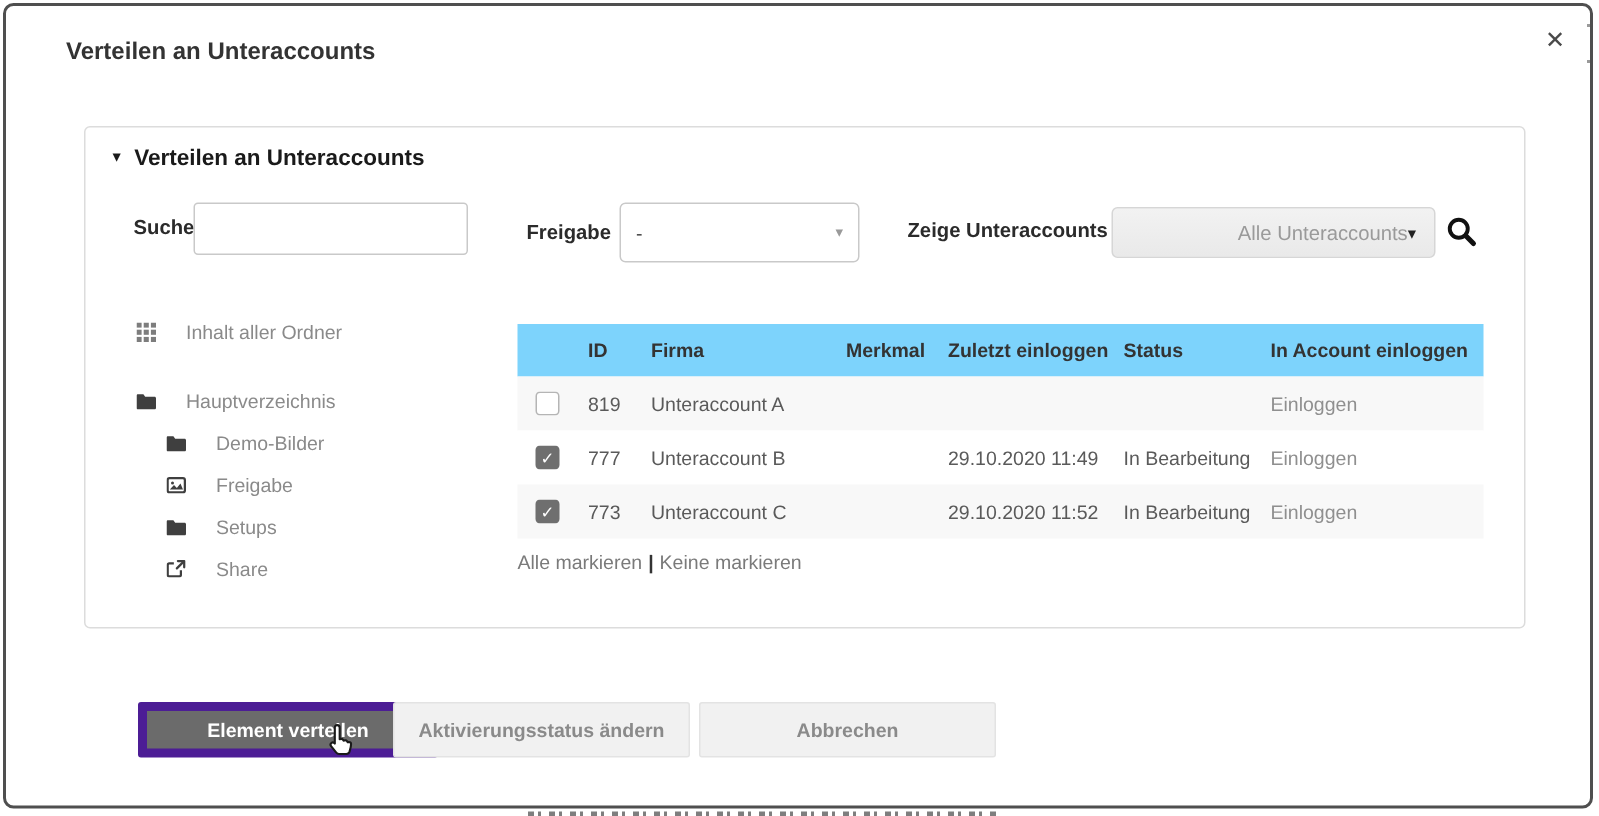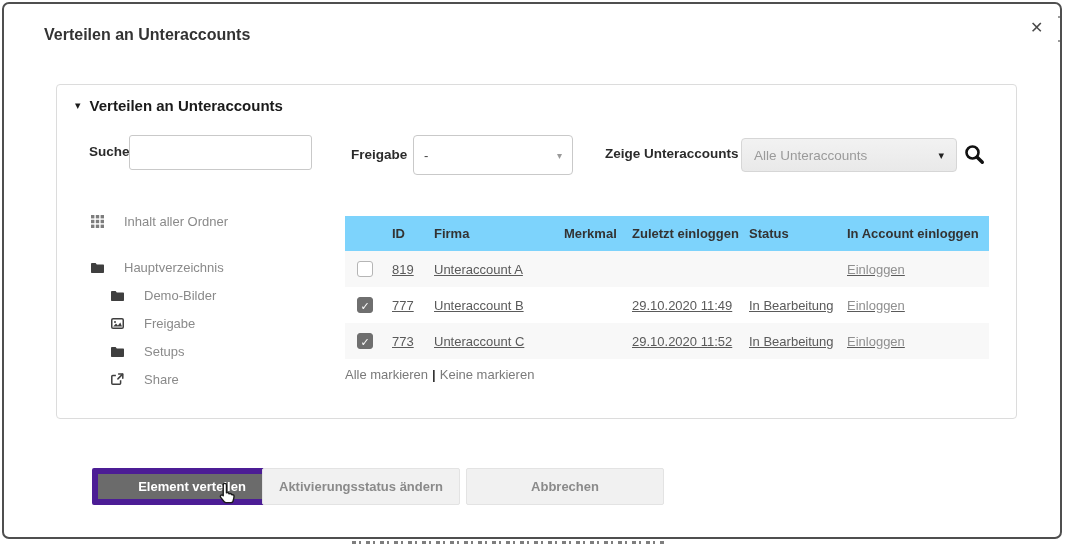--- a/index.html
+++ b/index.html
@@ -29,41 +29,41 @@
   .f-suche-lbl{position:absolute;left:32px;top:59px;}
   .f-suche-input{position:absolute;left:72px;top:50px;width:183px;height:35px;border:1px solid #c9c9c9;border-radius:3px;
     font:13px "Liberation Sans",sans-serif;padding:0 8px;color:#444;outline:none;}
   .f-merk-lbl{position:absolute;left:294px;top:62px;}
   .f-merk-select{position:absolute;left:356px;top:50px;width:160px;height:40px;border:1px solid #c9c9c9;border-radius:4px;
     background:#fff;display:flex;align-items:center;padding:0 10px;cursor:pointer;}
   .f-merk-select .val{font-size:13px;color:#444;flex:1;}
   .f-merk-select .chev{font-size:10px;color:#9a9a9a;}
   .f-zeige-lbl{position:absolute;left:548px;top:61px;}
   .f-zeige-select{position:absolute;left:684px;top:53px;width:216px;height:34px;border:1px solid #d6d6d6;border-radius:4px;
-    background:linear-gradient(#f2f2f2,#e9e9e9);display:flex;align-items:center;padding:0 12px;cursor:pointer;}
+    background:linear-gradient(#f2f2f2,#e9e9e9);display:flex;align-items:center;padding:0 12px;cursor:pointer;text-align:right;}
   .f-zeige-select .val{font-size:13.5px;color:#9a9a9a;flex:1;}
   .f-zeige-select .chev{font-size:11px;color:#222;}
   .search-ico{position:absolute;left:906px;top:58px;cursor:pointer;}
 
   
   .nav-item{position:absolute;display:flex;align-items:center;gap:20px;cursor:pointer;height:18px;}
   .nav-item .nlabel{font-size:13px;color:#8a8a8a;white-space:nowrap;}
   .nav-item svg{flex:0 0 auto;display:block;}
   .n-all{left:34px;top:127px;}
   .n-haupt{left:34px;top:173px;}
   .n-demo{left:54px;top:201px;}
   .n-frei{left:54px;top:229px;}
   .n-setup{left:54px;top:257px;}
   .n-share{left:54px;top:285px;}
 
   
   .table{position:absolute;left:288px;top:131px;width:644px;font-size:13px;}
   .t-head,.t-row{display:grid;grid-template-columns:43px 42px 130px 68px 117px 98px 146px;align-items:center;}
   .t-head{height:35px;background:#7dd3fc;color:#333;font-weight:bold;}
-  .t-row{height:36px;color:#5a5a5a;background:#fff;text-decoration:underline;}
+  .t-row{height:36px;color:#5a5a5a;background:#fff;}
   .t-row.odd{background:#f8f8f8;}
   .td,.th{padding:0 4px;white-space:nowrap;overflow:hidden;}
   .cb-col{padding-left:12px;}
   .login{color:#8f8f8f;cursor:pointer;}
   .cb{display:inline-block;width:16px;height:16px;border:1px solid #b5b5b5;border-radius:3px;background:#fff;
       cursor:pointer;text-align:center;line-height:16px;font-size:11px;color:#fff;vertical-align:middle;}
   .cb.checked{background:#6f6f6f;border-color:#6f6f6f;font-weight:bold;}
   .mark-links{position:absolute;left:288px;top:282px;font-size:13px;color:#7a7a7a;}
   .mark-links .sep{color:#333;font-weight:bold;padding:0 4px;}
   .mark-links span.lnk{cursor:pointer;}

